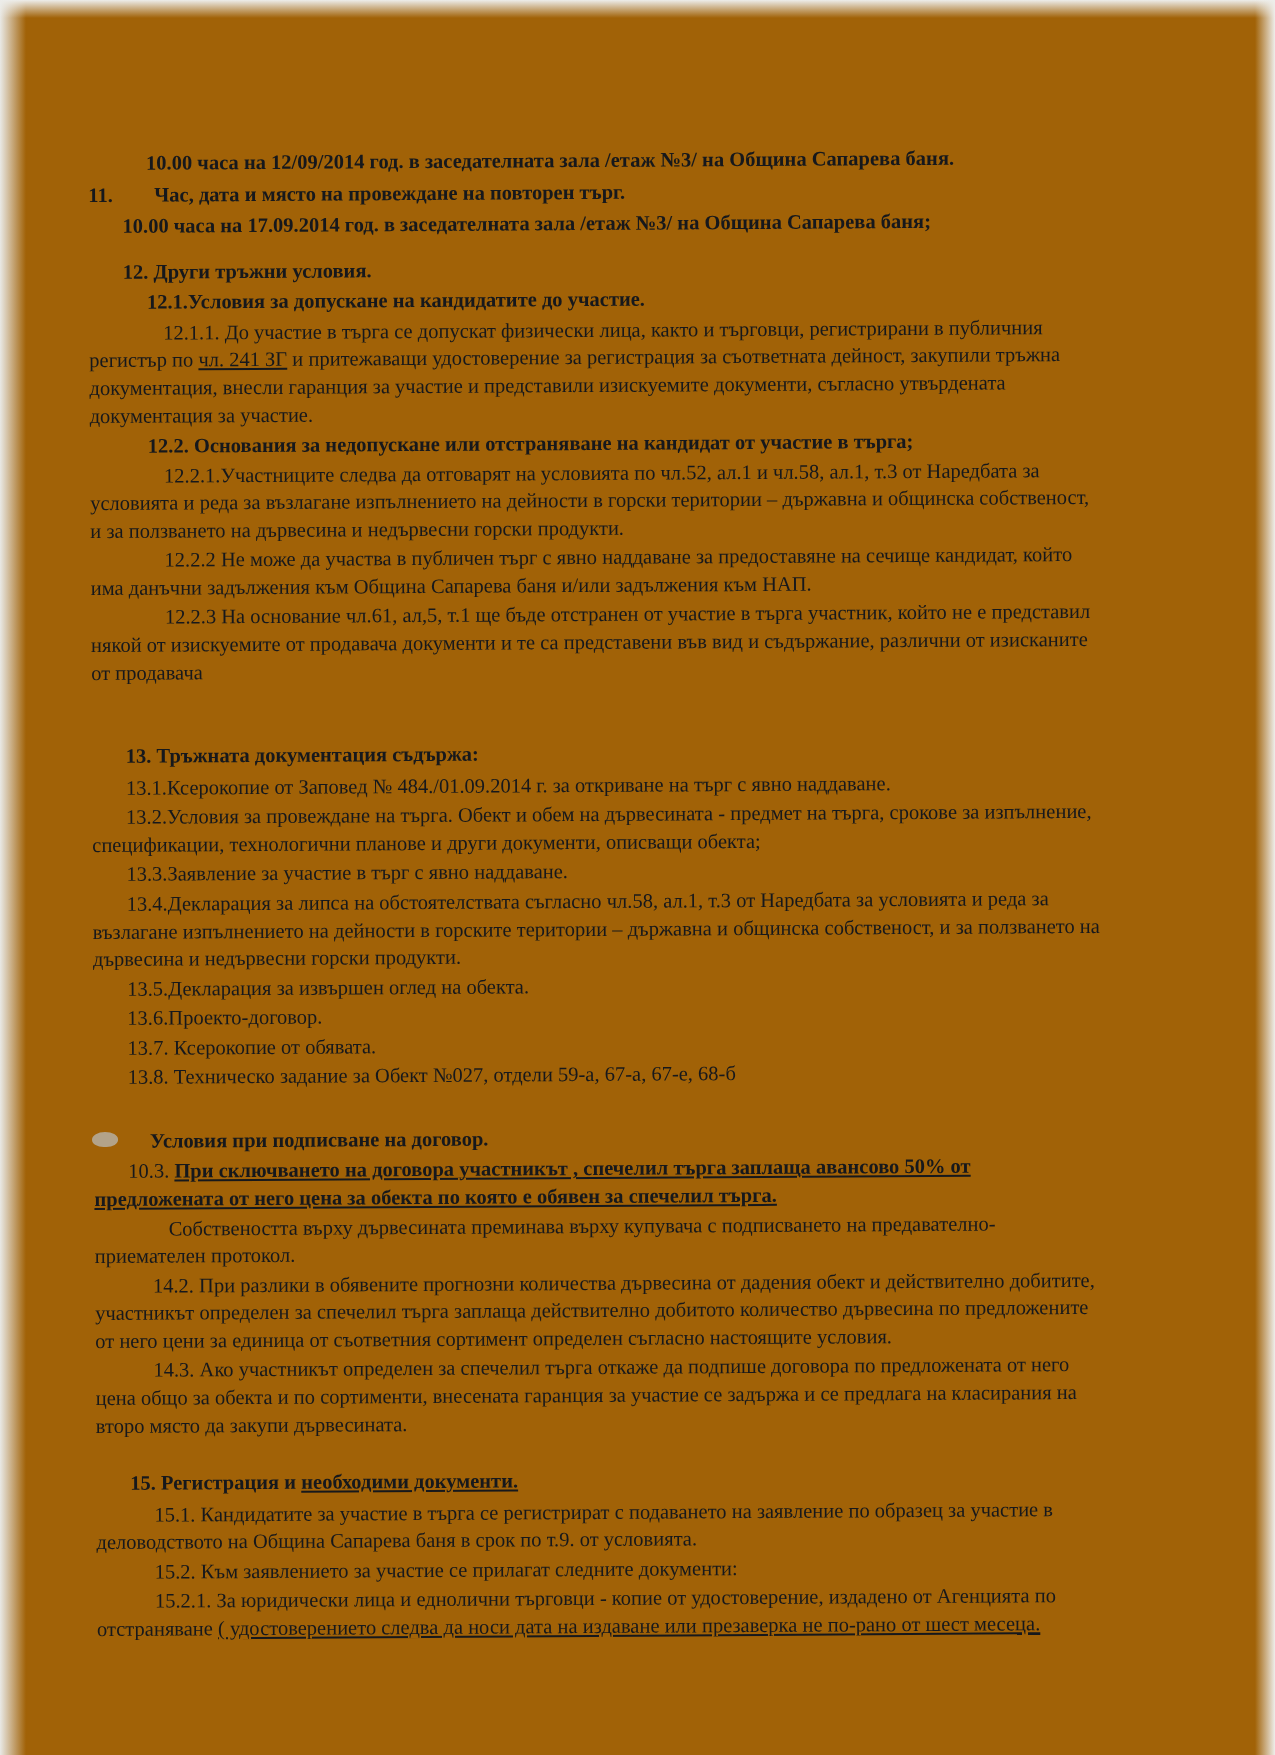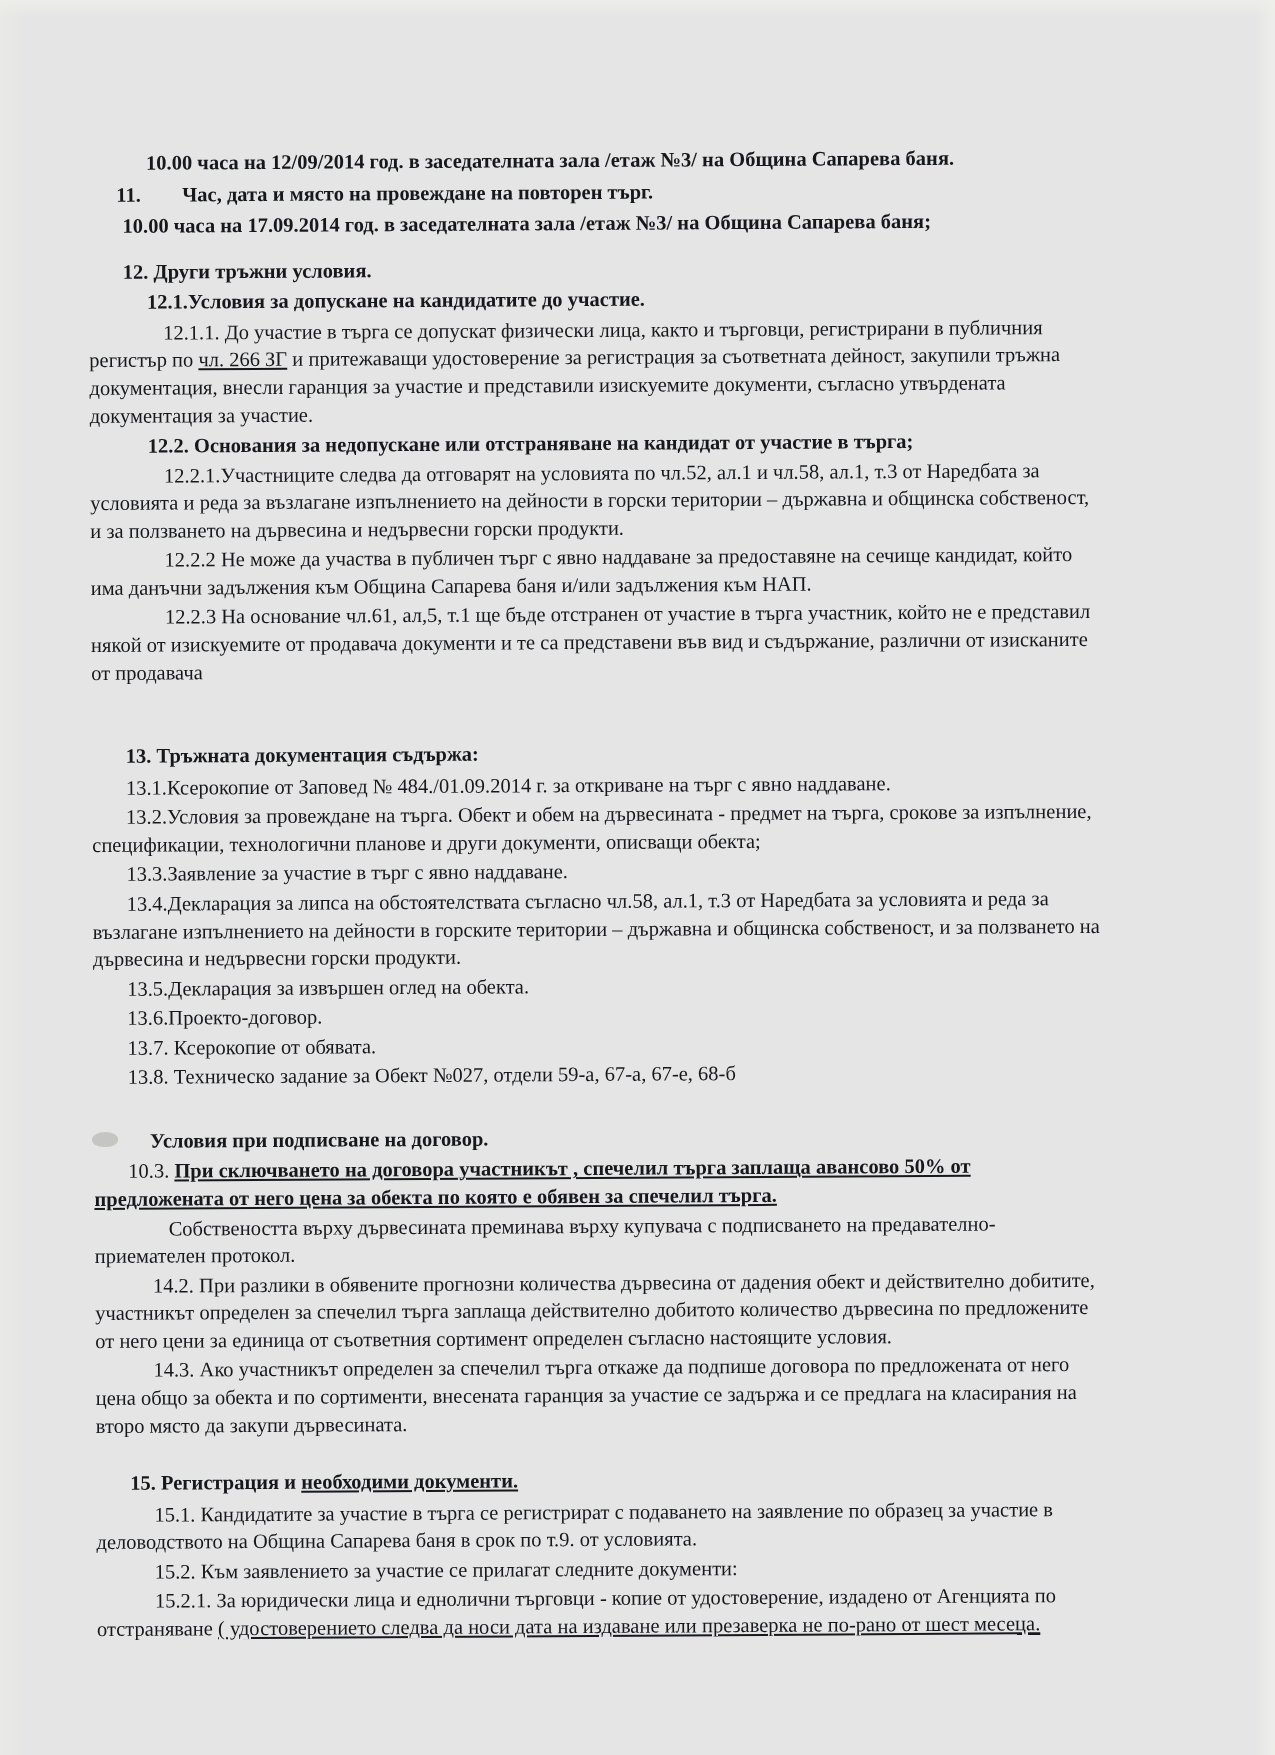--- a/index.html
+++ b/index.html
@@ -9,21 +9,21 @@
   }
   body {
     font-family: "Liberation Serif", "DejaVu Serif", serif;
     color: #16181c;
   }
   .page {
     position: relative;
     width: 1275px;
     height: 1755px;
     margin: 0 auto;
-    background: #e5e5e5;
+    background: #a16207;
     overflow: hidden;
   }
   
   .scan-edge-left {
     position: absolute;
     top: 0; left: 0; width: 26px; height: 100%;
     background: linear-gradient(to right, #e9e9e6, rgba(255,255,255,0));
     pointer-events: none;
   }
   .scan-edge-top {
@@ -54,21 +54,20 @@
   .ind-1   { text-indent: 34px; }
   .ind-2   { text-indent: 58px; }
   .ind-3   { text-indent: 74px; }
   .b { font-weight: bold; }
   .u { text-decoration: underline; }
   .gap-m { margin-top: 18px; }
   .gap-xl { margin-top: 56px; }
   .num-cell {
     display: inline-block;
     width: 66px;
-    margin-left: 28px;
   }
   
   .blotch {
     position: absolute;
     display: inline-block;
     width: 26px;
     height: 15px;
     background: #b9b9b5;
     border-radius: 50% 50% 45% 45%;
     opacity: .75;
@@ -95,21 +94,21 @@
     </p>
 
     <p class="ind-1 b" style="margin-top:4px;">10.00 часа на 17.09.2014 год.  в заседателната зала /етаж №3/ на  Община Сапарева баня;</p>
 
     <p class="ind-1 b gap-m">12.  Други тръжни условия.</p>
 
     <p class="ind-2 b" style="margin-top:3px;">12.1.Условия за допускане на кандидатите до участие.</p>
 
     <p class="ind-3" style="margin-top:3px;">
       <span>12.1.1. До участие в търга се допускат физически лица, както и търговци, регистрирани в публичния регистър по</span>
-      <span class="u">чл. 266 ЗГ</span>
+      <span class="u">чл. 241 ЗГ</span>
       <span>и притежаващи удостоверение за регистрация за съответната дейност, закупили тръжна документация, внесли гаранция за участие и представили изискуемите  документи, съгласно утвърдената документация за участие.</span>
     </p>
 
     <p class="ind-2 b" style="margin-top:3px;">12.2. Основания за недопускане или отстраняване на кандидат от участие в търга;</p>
 
     <p class="ind-3" style="margin-top:2px;">12.2.1.Участниците следва да отговарят на условията по чл.52, ал.1 и чл.58, ал.1, т.3 от Наредбата за условията и реда за възлагане изпълнението на дейности в горски територии – държавна и общинска собственост, и за ползването на дървесина и недървесни горски продукти.</p>
 
     <p class="ind-3" style="margin-top:2px;">12.2.2 Не може да участва в публичен търг с явно наддаване за предоставяне на сечище кандидат, който има данъчни задължения към Община Сапарева баня и/или задължения към НАП.</p>
 
     <p class="ind-3" style="margin-top:2px;">12.2.3 На основание чл.61, ал,5, т.1 ще бъде отстранен от участие в търга участник, който не е представил някой от изискуемите от продавача документи и те са представени във вид и съдържание, различни от изисканите от продавача</p>

